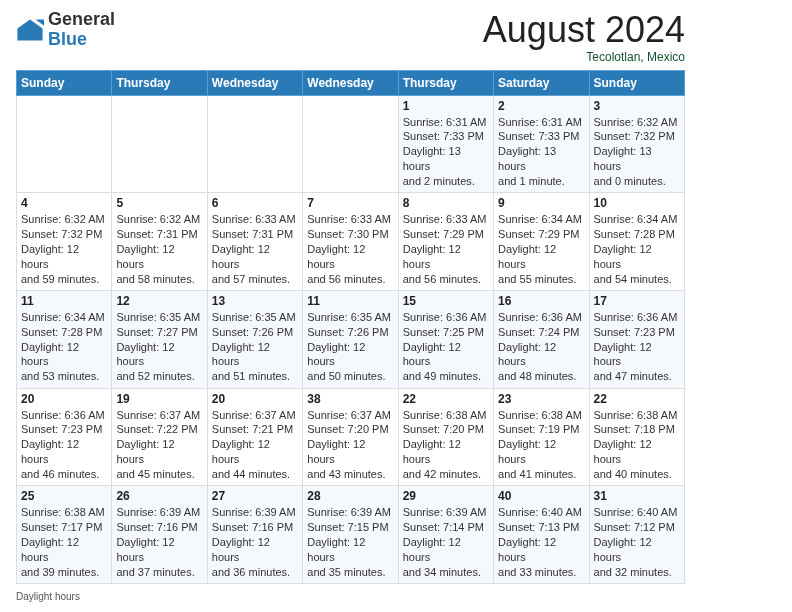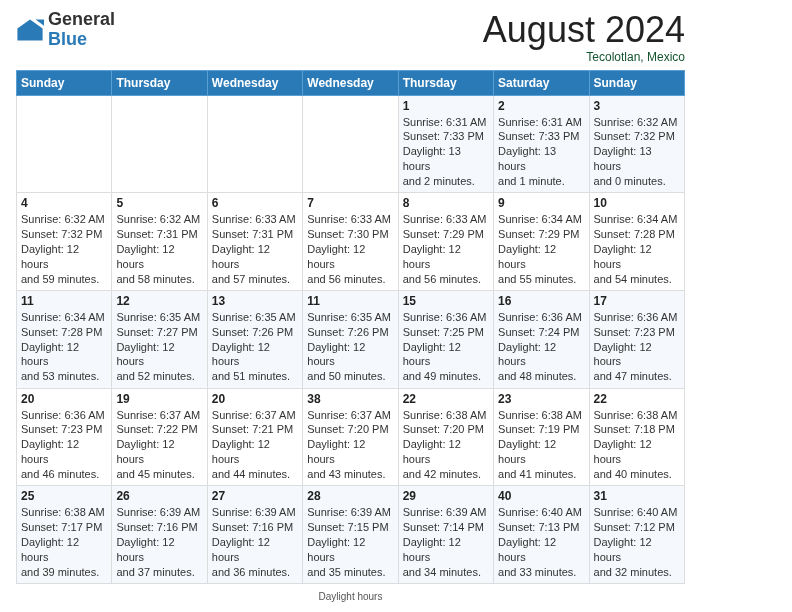--- a/index.html
+++ b/index.html
@@ -94,21 +94,20 @@
     }
     .empty-cell {
       background: #fff !important;
     }
     .footer {
       margin-top: 7px;
       font-size: 10px;
       color: #555;
       display: flex;
       gap: 16px;
-      justify-content: center;
     }
   </style>
 </head>
 <body>
 
 <div class="page">
   <div class="header">
     <div class="logo">
       <svg class="logo-icon" viewBox="0 0 40 40">
         <polygon points="20,5 38,18 38,35 2,35 2,18" fill="#2a7ab8"></polygon>

